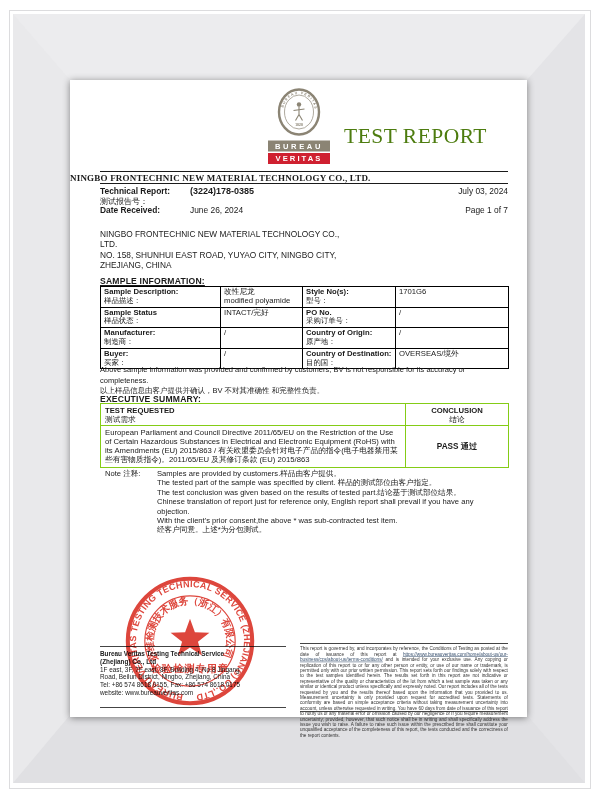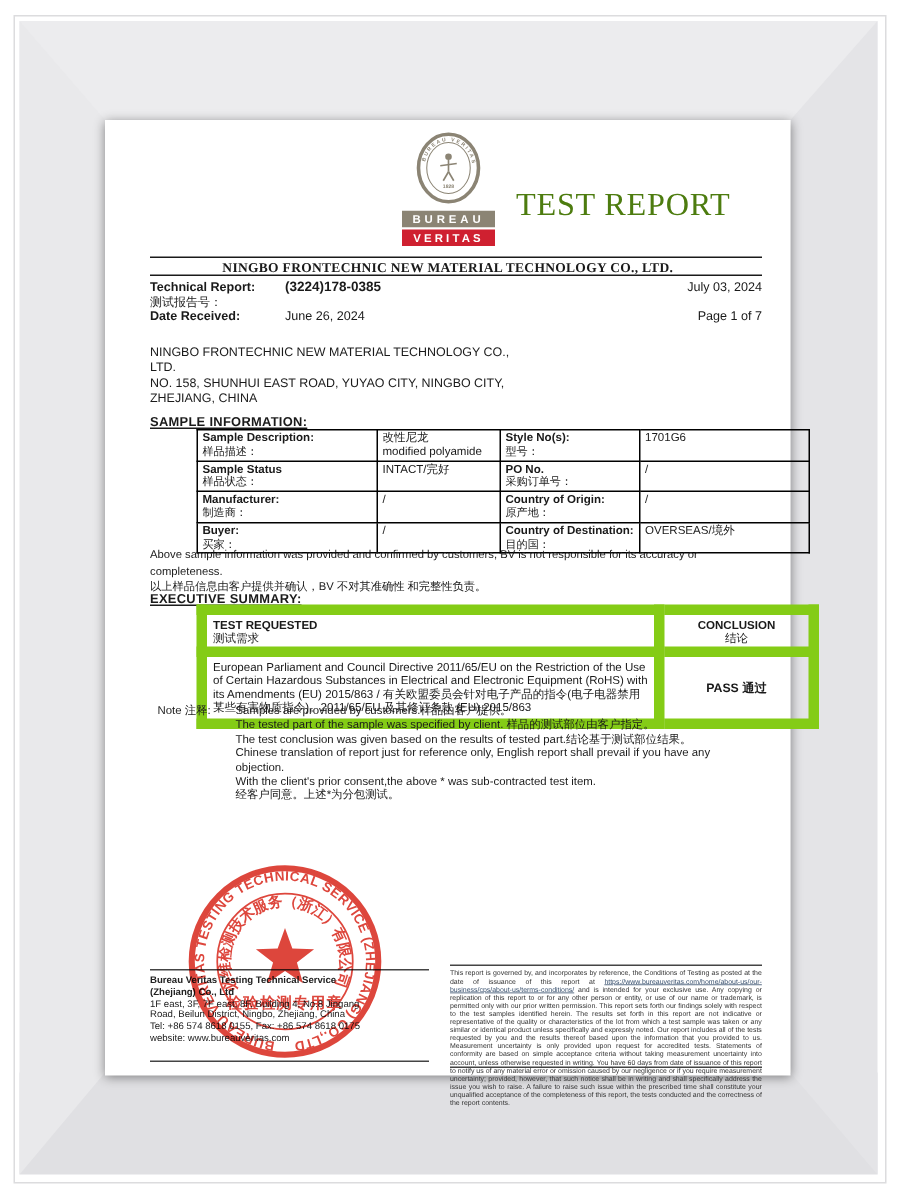--- a/index.html
+++ b/index.html
@@ -18,46 +18,46 @@
        background:transparent;}
   
   .page{position:absolute;left:70px;top:80px;width:457px;height:637px;
        background:#ffffff;box-shadow:0 1px 7px rgba(0,0,0,.45);}
   .abs{position:absolute;}
   
   .logo-wrap{left:50%;transform:translateX(-50%);top:7px;width:64px;height:80px;}
   .title{right:40px;top:44px;font-family:"Liberation Serif",serif;
        font-size:21.5px;letter-spacing:.5px;color:#4d7c0f;}
   .rule{left:30px;right:19px;border-top:1.4px solid #1a1a1a;height:0;}
-  .company-name{left:0;right:0;text-align:center;
+  .company-name{left:0;right:0;text-align:left;
        font-family:"Liberation Serif",serif;font-weight:bold;font-size:9px;
        letter-spacing:.2px;}
   
   .meta{left:30px;right:19px;top:107px;font-size:8.4px;}
   .meta-row{display:flex;line-height:9.6px;}
   .meta-label{width:90px;flex:none;font-weight:bold;}
   .meta-label.cn{font-weight:normal;font-size:8px;}
   .meta-value{flex:1;}
   .meta-value.b{font-weight:bold;font-size:9px;}
   .meta-right{flex:none;text-align:right;}
   .client-address{left:30px;right:19px;top:149px;font-size:8.3px;line-height:10.4px;}
   
   .sec-heading{left:30px;font-weight:bold;font-size:8.6px;text-decoration:underline;
        letter-spacing:.2px;}
   
-  table{border-collapse:collapse;table-layout:fixed;margin-left:31px;}
+  table{border-collapse:collapse;table-layout:fixed;}
   .si-table{left:30px;top:206px;width:408px;}
   .si-table td{border:1px solid #000;padding:1px 3px;vertical-align:top;
        font-size:7.7px;line-height:8.8px;height:16px;}
   .cell-en{font-weight:bold;}
   .cell-cn{font-weight:normal;font-size:7.4px;}
   .cell-val{font-weight:normal;}
   .si-disc{left:30px;right:19px;top:285px;font-size:7.5px;line-height:10.5px;}
   .es-table{left:30px;top:323px;width:408px;}
-  .es-table td,.es-table th{border:7px solid #84cc16;padding:1.5px 4px;vertical-align:top;
+  .es-table td,.es-table th{border:1px solid #84cc16;padding:1.5px 4px;vertical-align:top;
        font-size:7.7px;line-height:9px;text-align:left;}
   .es-head{font-weight:bold;font-size:8px;}
   .es-conc{text-align:center !important;vertical-align:middle !important;}
   .es-conc.b{font-weight:bold;font-size:8.2px;}
   
   .note{left:35px;right:19px;top:389px;display:flex;font-size:7.6px;line-height:9.4px;}
   .note-label{width:52px;flex:none;}
   .note-lines{flex:1;}
   
   .f-rule-l{left:30px;width:186px;border-top:1px solid #444;height:0;}

